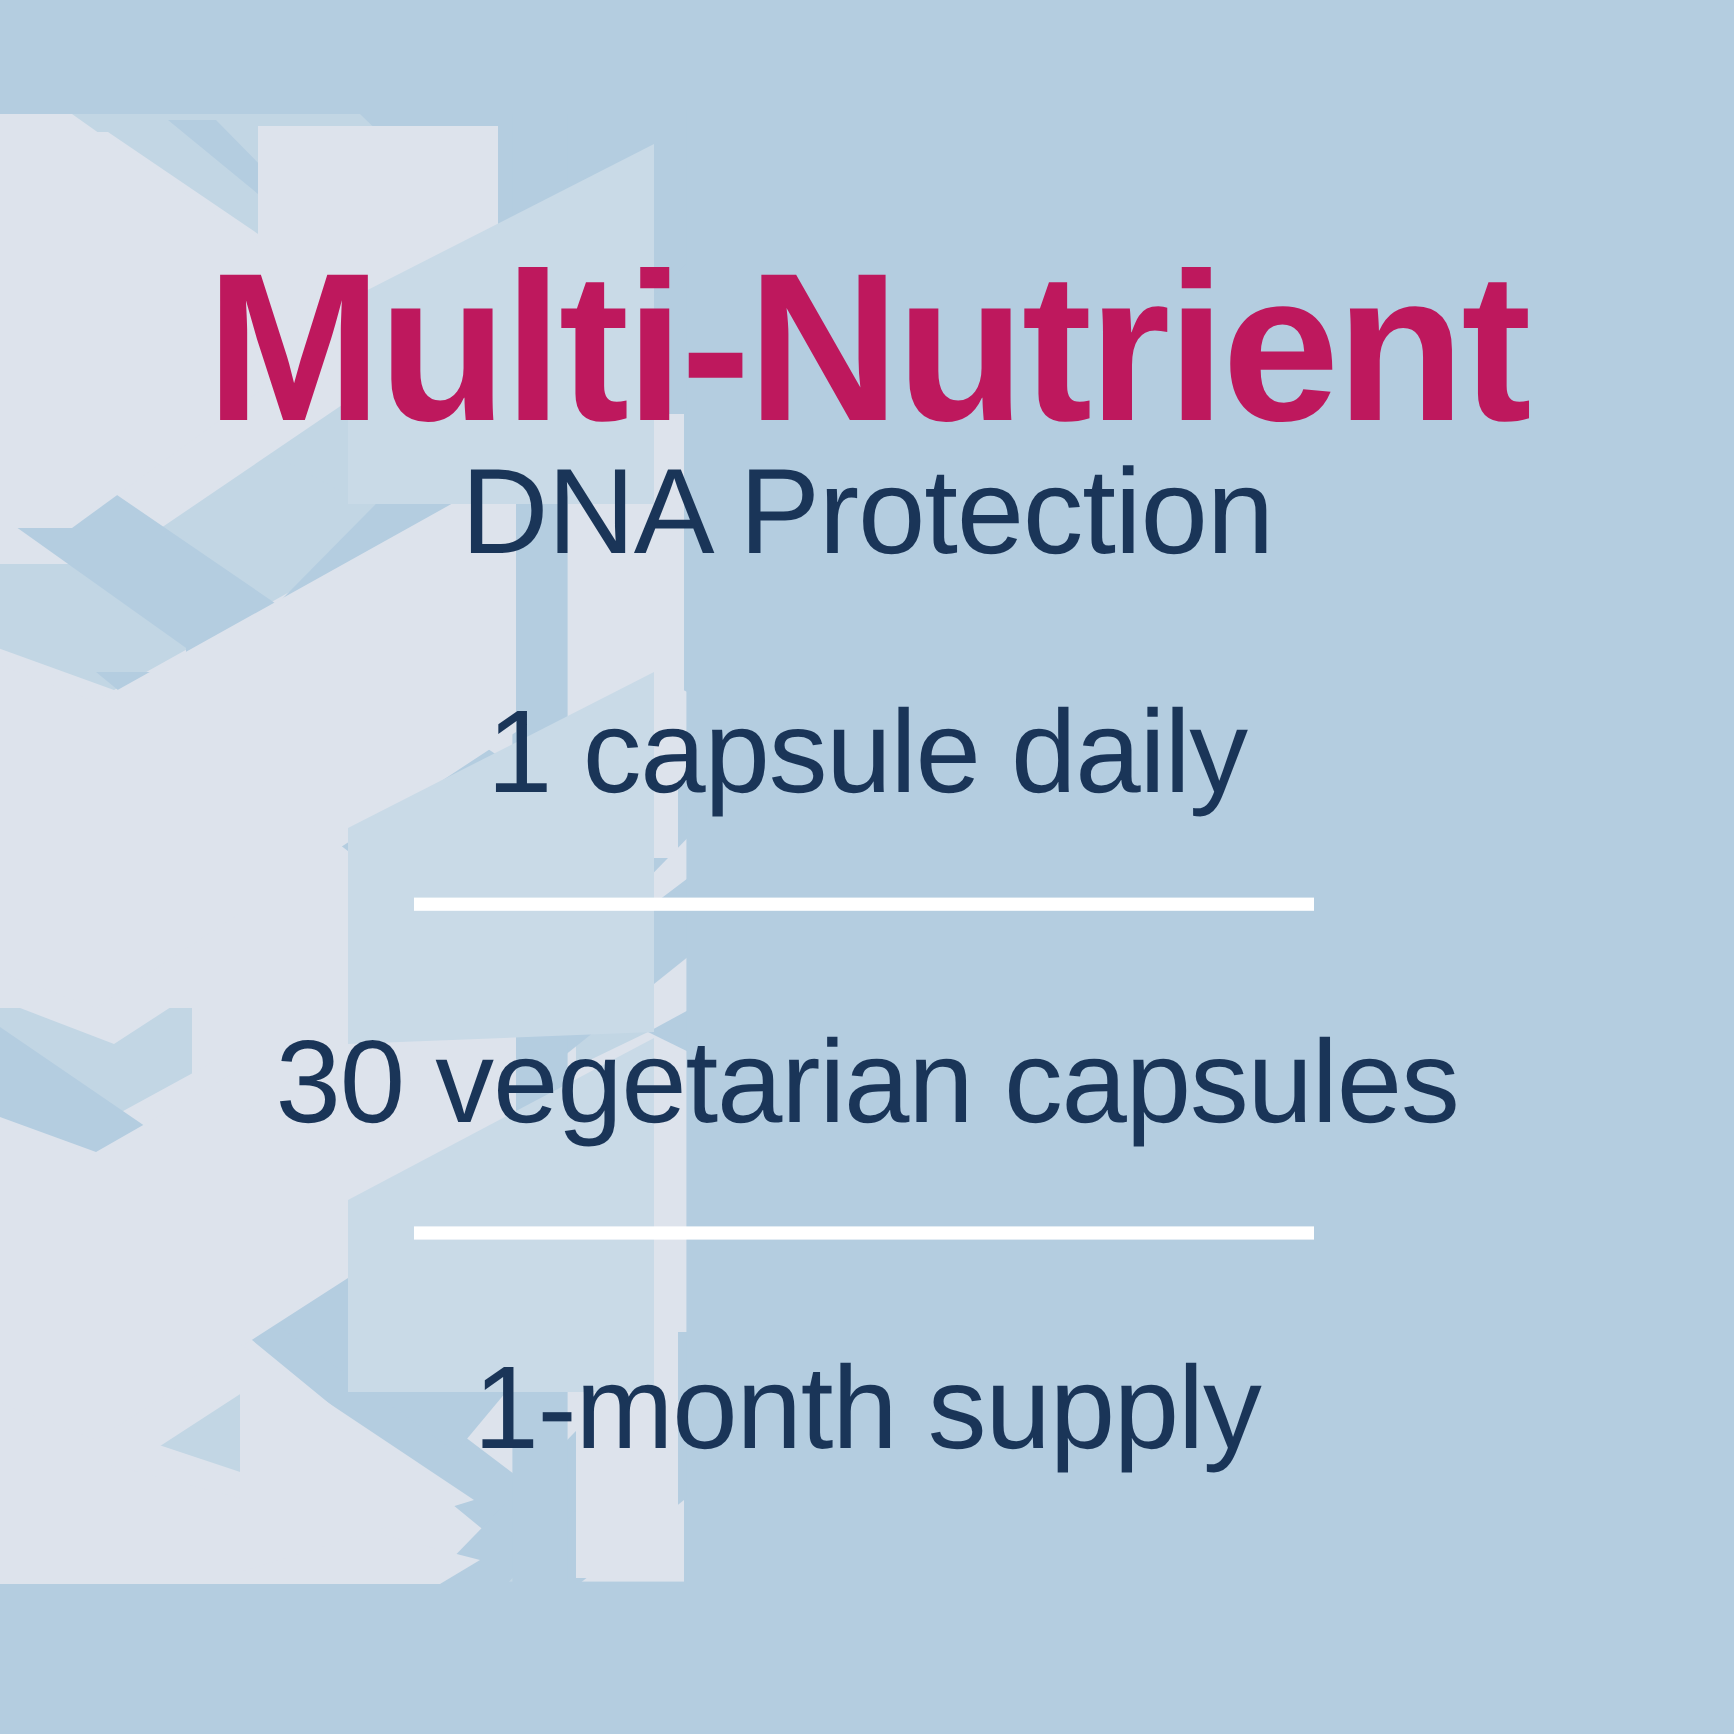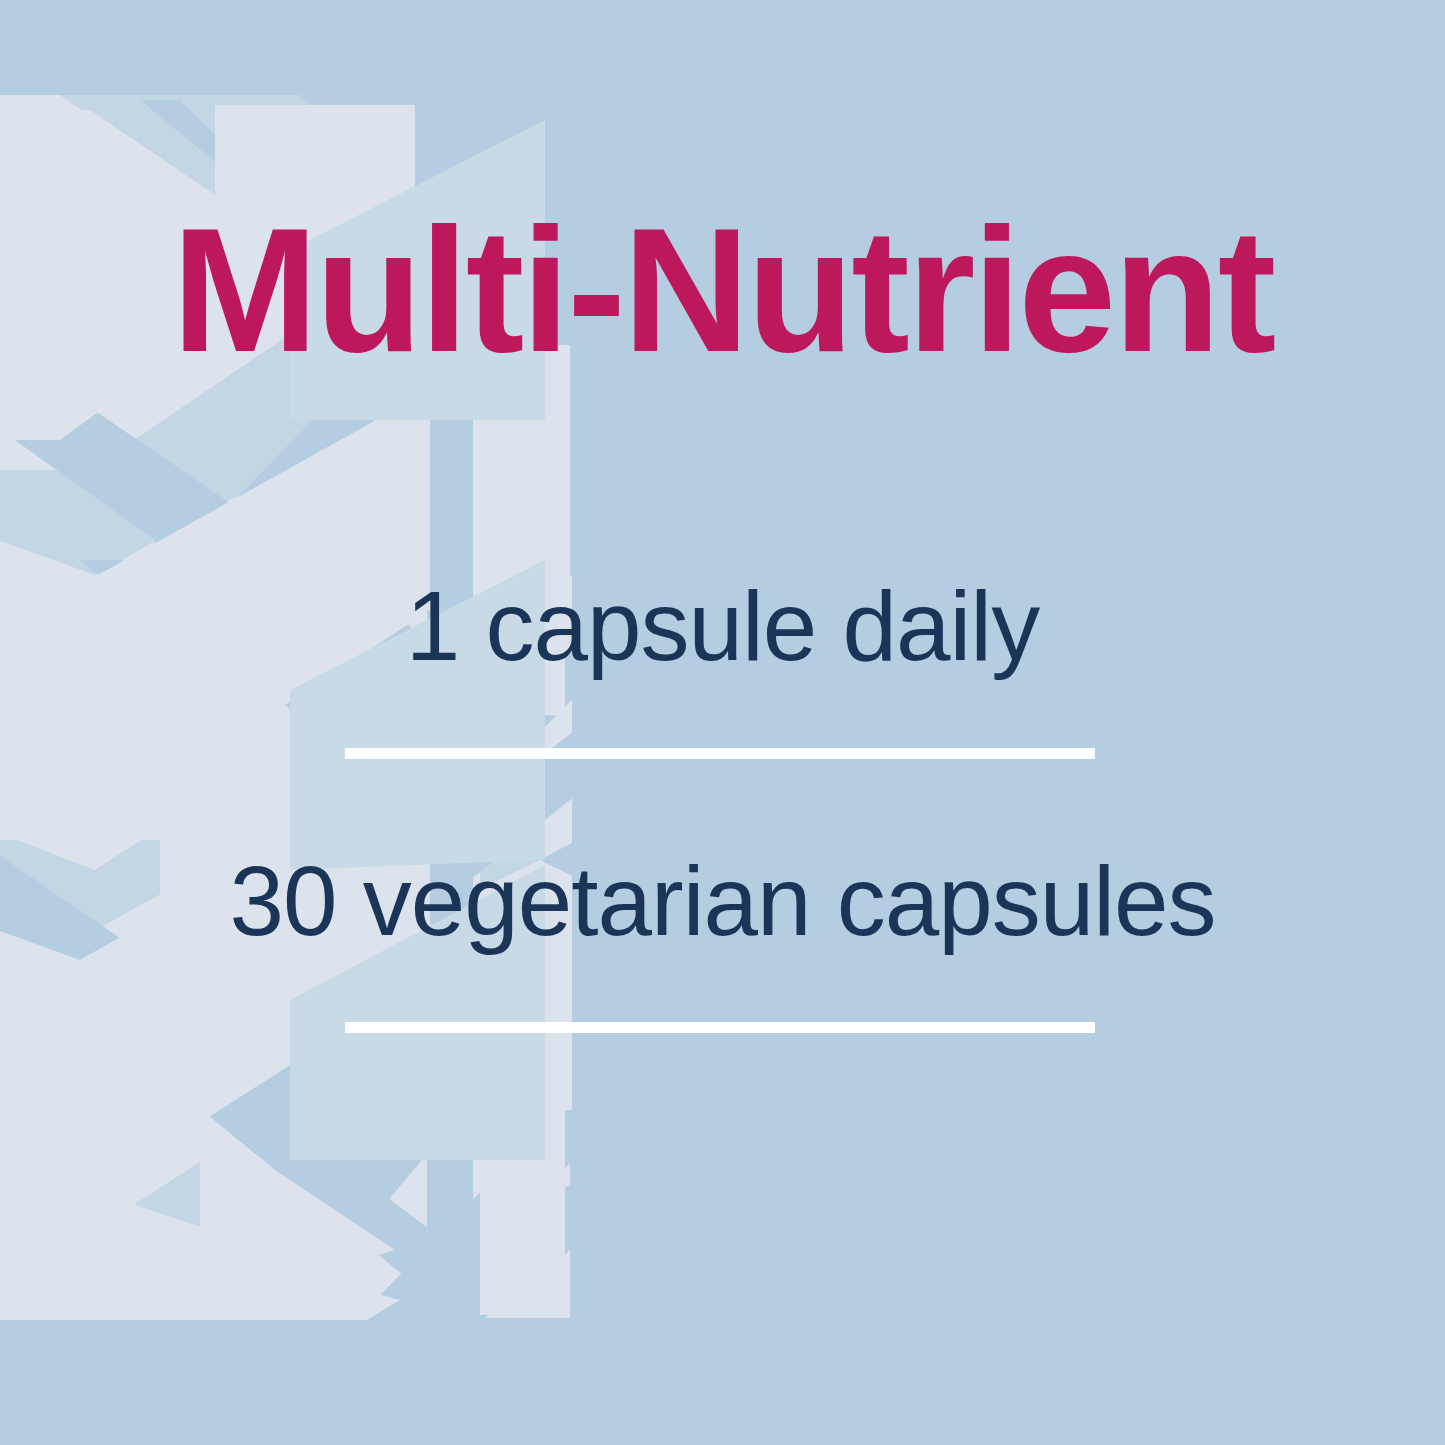--- a/index.html
+++ b/index.html
@@ -188,23 +188,25 @@
         <rect x="0" y="1320" width="1445" height="130"></rect>
         <rect x="0" y="0" width="1445" height="92"></rect>
       </g>
     </g>
   </svg>
 
   <div id="content">
 
     <h1 class="title">Multi-Nutrient</h1>
 
+    <h2 class="subtitle">DNA Protection</h2>
 
     <p class="fact fact-1">1 capsule daily</p>
 
     <div class="rule rule-1"></div>
 
     <p class="fact fact-2">30 vegetarian capsules</p>
 
     <div class="rule rule-2"></div>
 
+    <p class="fact fact-3">1-month supply</p>
   </div>
 </div>
 
 </body></html>

